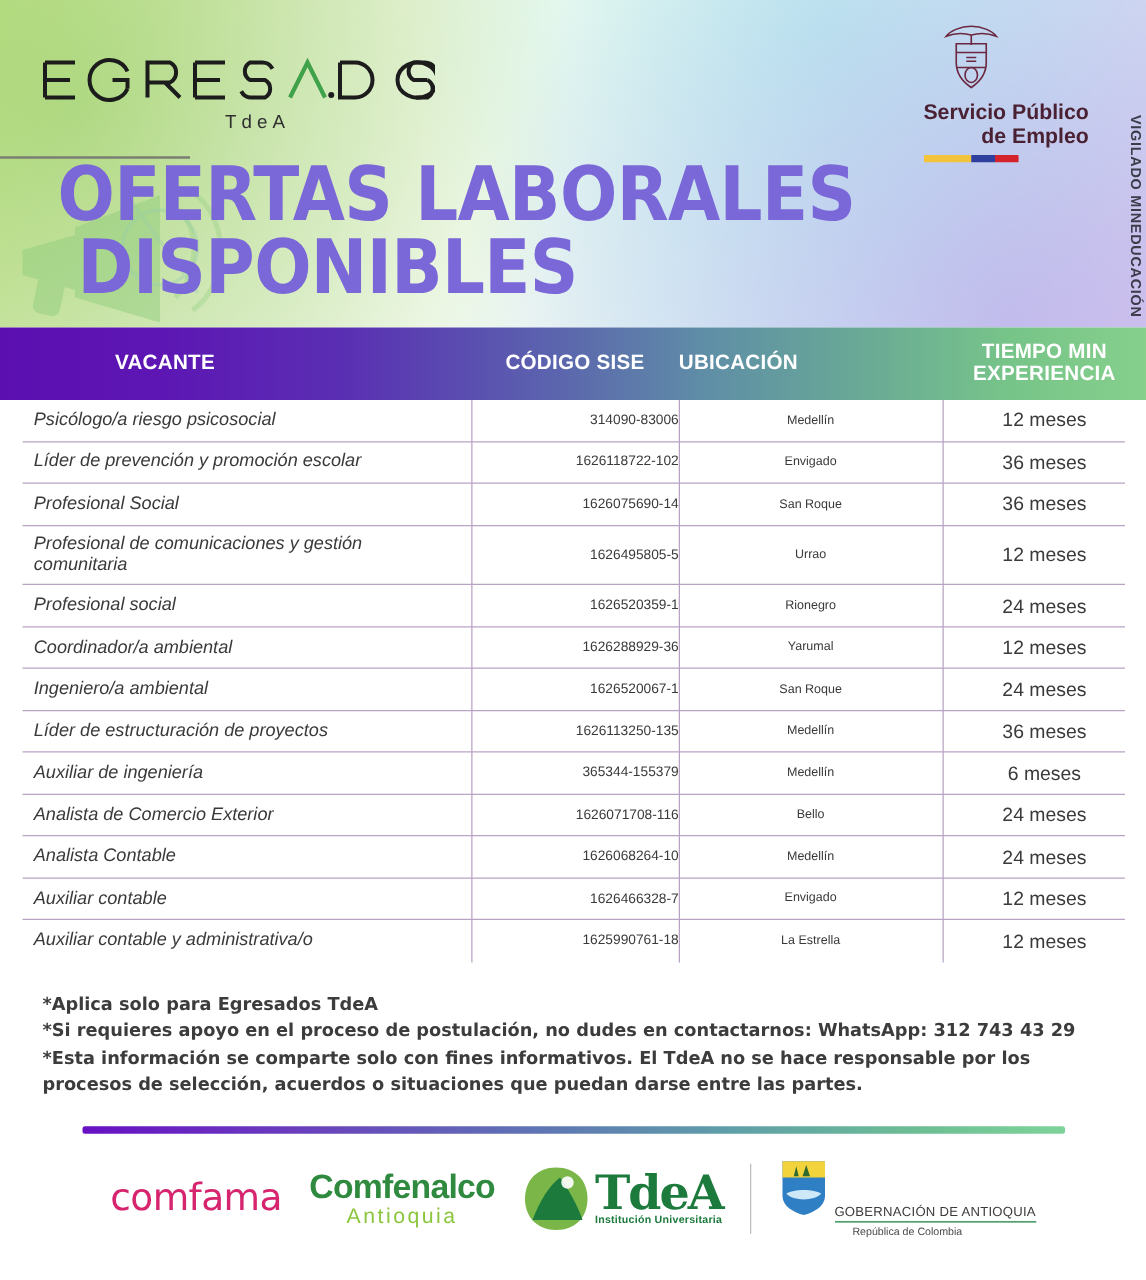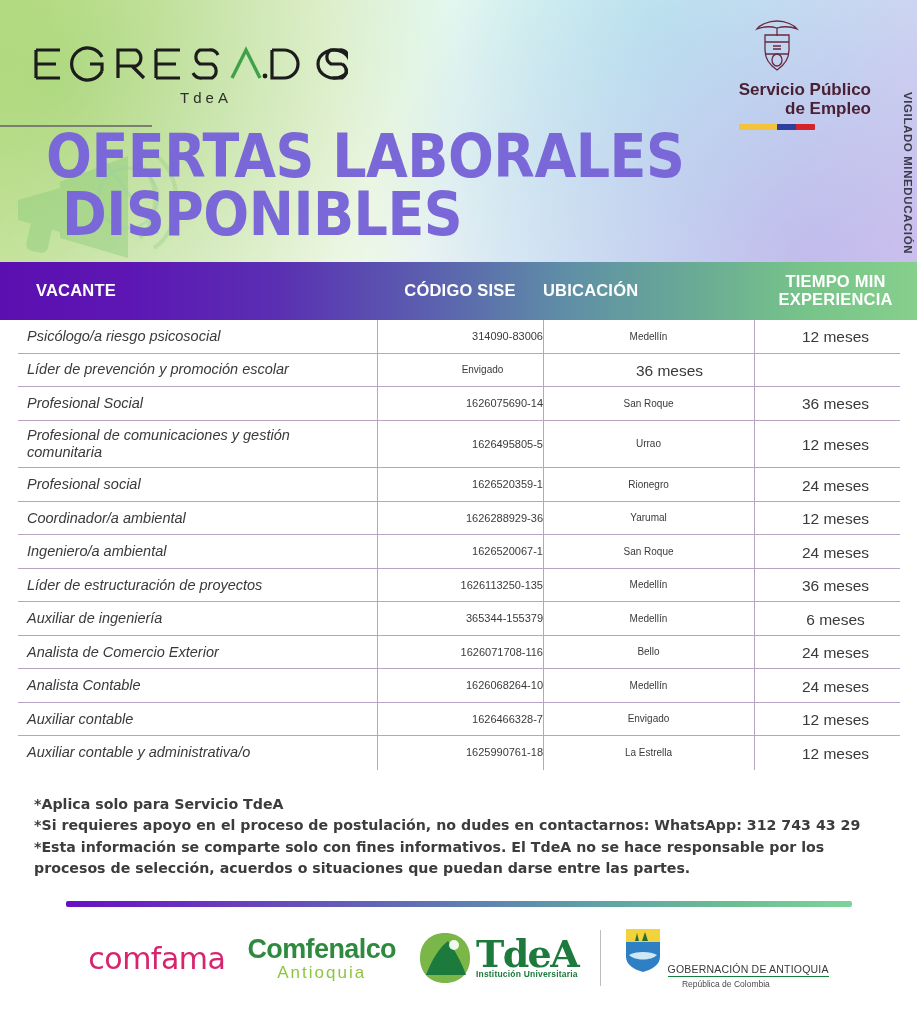--- a/index.html
+++ b/index.html
@@ -120,21 +120,21 @@
     display: flex;
     align-items: center;
     color: #ffffff;
   }
   .th {
     font-weight: 700;
     font-size: 16.5px;
     letter-spacing: 0.2px;
     line-height: 1.08;
   }
-  .th-vacante   { width: 377px; padding-left: 36px; }
+  .th-vacante   { width: 377px; padding-left: 92px; }
   .th-codigo    { width: 166px; text-align: center; }
   .th-ubicacion { width: 211px; text-align: left; }
   .th-tiempo    { width: 163px; text-align: center; }
 
   .table-body {
     position: relative;
     width: 917px;
     padding-top: 0;
   }
   .row {
@@ -347,20 +347,21 @@
     </div>
   <div class="row">
         <div class="cell c-vacante">Psicólogo/a riesgo psicosocial</div>
         <div class="cell c-codigo">314090-83006</div>
         <div class="cell c-ubicacion">Medellín</div>
         <div class="cell c-tiempo">12 meses</div>
         <div class="sep"></div>
       </div>
       <div class="row">
         <div class="cell c-vacante">Líder de prevención y promoción escolar</div>
+        <div class="cell c-codigo">1626118722-102</div>
         <div class="cell c-ubicacion">Envigado</div>
         <div class="cell c-tiempo">36 meses</div>
         <div class="sep"></div>
       </div>
       <div class="row">
         <div class="cell c-vacante">Profesional Social</div>
         <div class="cell c-codigo">1626075690-14</div>
         <div class="cell c-ubicacion">San Roque</div>
         <div class="cell c-tiempo">36 meses</div>
         <div class="sep"></div>
@@ -430,21 +431,21 @@
       </div>
       <div class="row">
         <div class="cell c-vacante">Auxiliar contable y administrativa/o</div>
         <div class="cell c-codigo">1625990761-18</div>
         <div class="cell c-ubicacion">La Estrella</div>
         <div class="cell c-tiempo">12 meses</div>
       </div>
     </div>
 
   <div class="notes">
-    <p>*Aplica solo para Servicio TdeA</p>
+    <p>*Aplica solo para Egresados TdeA</p>
     <p>*Si requieres apoyo en el proceso de postulación, no dudes en contactarnos: WhatsApp: 312 743 43 29</p>
     <p>*Esta información se comparte solo con fines informativos. El TdeA no se hace responsable por los procesos de selección, acuerdos o situaciones que puedan darse entre las partes.</p>
   </div>
 
   <div class="foot-bar"></div>
 
   <div class="logos">
     <div class="logo-comfama">comfama</div>
 
     <div class="logo-comfenalco">

